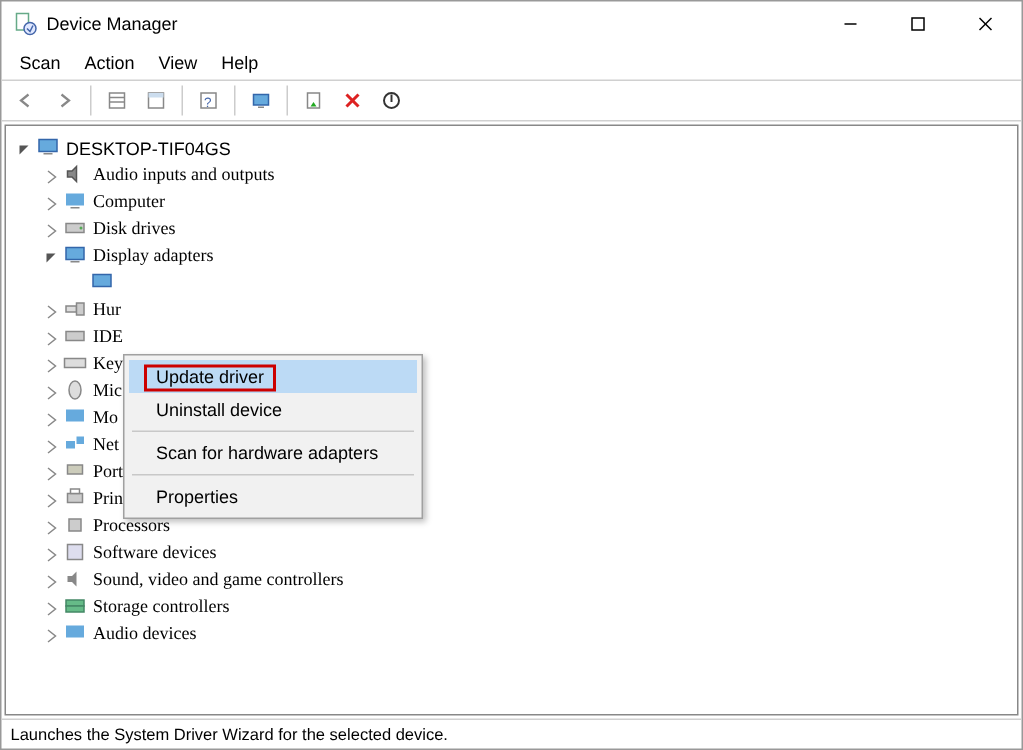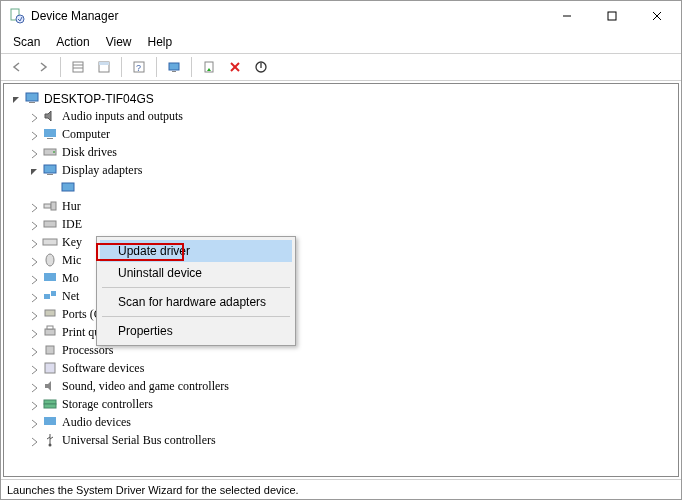--- a/index.html
+++ b/index.html
@@ -13,21 +13,21 @@
   .menubar span { padding: 2px 6px; }
   .toolbar { display: flex; align-items: center; height: 28px; padding: 2px 4px; border-top: 1px solid #d0d0d0; border-bottom: 1px solid #d0d0d0; gap: 2px; }
   .tbtn { width: 24px; height: 24px; display: flex; align-items: center; justify-content: center; border: 1px solid transparent; }
   .tree { flex: 1; border: 1px solid #888; margin: 2px; padding: 4px 2px 2px 4px; overflow: auto; position: relative; background: #fff; }
   .node { display: flex; align-items: flex-end; height: 18px; padding-left: 2px; white-space: nowrap; }
   .node .arrow { width: 12px; height: 12px; margin-right: 2px; display: inline-flex; align-items: center; justify-content: center; }
   .node .icon { width: 16px; height: 16px; margin-right: 4px; display: inline-flex; align-items: center; justify-content: center; }
   .indent0 { margin-left: 0px; }
   .indent1 { margin-left: 18px; font-family: Liberation Serif, serif; }
   .indent2 { margin-left: 36px; }
-  .context-menu { position: absolute; top: 152px; left: 92px; width: 200px; background: #f1f1f1; border: 1px solid #a0a0a0; box-shadow: 2px 2px 4px rgba(0,0,0,.25); padding: 3px; z-index: 10; }
+  .context-menu { position: absolute; top: 152px; left: 78px; width: 200px; background: #f1f1f1; border: 1px solid #a0a0a0; box-shadow: 2px 2px 4px rgba(0,0,0,.25); padding: 3px; z-index: 10; }
   .cm-item { padding: 4px 18px; font-size: 12px; }
   .cm-item.highlight { background: #bcdaf5; }
   .cm-item.bold { font-weight: normal; }
   .cm-sep { border-top: 1px solid #c8c8c8; margin: 3px 2px; }
   .red-box { position: absolute; top: 159px; left: 92px; width: 88px; height: 18px; border: 2px solid #cc0000; pointer-events: none; z-index: 20; }
   .statusbar { height: 20px; border-top: 1px solid #d0d0d0; padding: 2px 6px; display: flex; align-items: center; font-size: 11px; }
   .sep-v { width:1px; height:20px; background:#ccc; margin: 0 3px;}
 </style>
 </head>
 <body>
@@ -393,34 +393,20 @@
         </svg>
       </span>
     <span class="icon">
         <svg width="16" height="16">
           <rect x="2" y="3" width="12" height="8" fill="#6ad"></rect>
         </svg>
       </span>
     <span>Audio devices</span>
   </div>
 
-  <div class="node indent1">
-    <span class="arrow">
-        <svg width="10" height="10">
-          <path d="M3 1 L8 5 L3 9" fill="none" stroke="#888"></path>
-        </svg>
-      </span>
-    <span class="icon">
-        <svg width="16" height="16">
-          <path d="M8 2 L8 12 M8 5 L5 7 M8 7 L11 5" stroke="#555" fill="none"></path>
-          <circle cx="8" cy="13" r="1.5" fill="#555"></circle>
-        </svg>
-      </span>
-    <span>Universal Serial Bus controllers</span>
-  </div>
 
   <div class="context-menu">
     <div class="cm-item highlight">Update driver</div>
     <div class="cm-item">Uninstall device</div>
     <div class="cm-sep"></div>
     <div class="cm-item">Scan for hardware adapters</div>
     <div class="cm-sep"></div>
     <div class="cm-item bold">Properties</div>
   </div>
 

